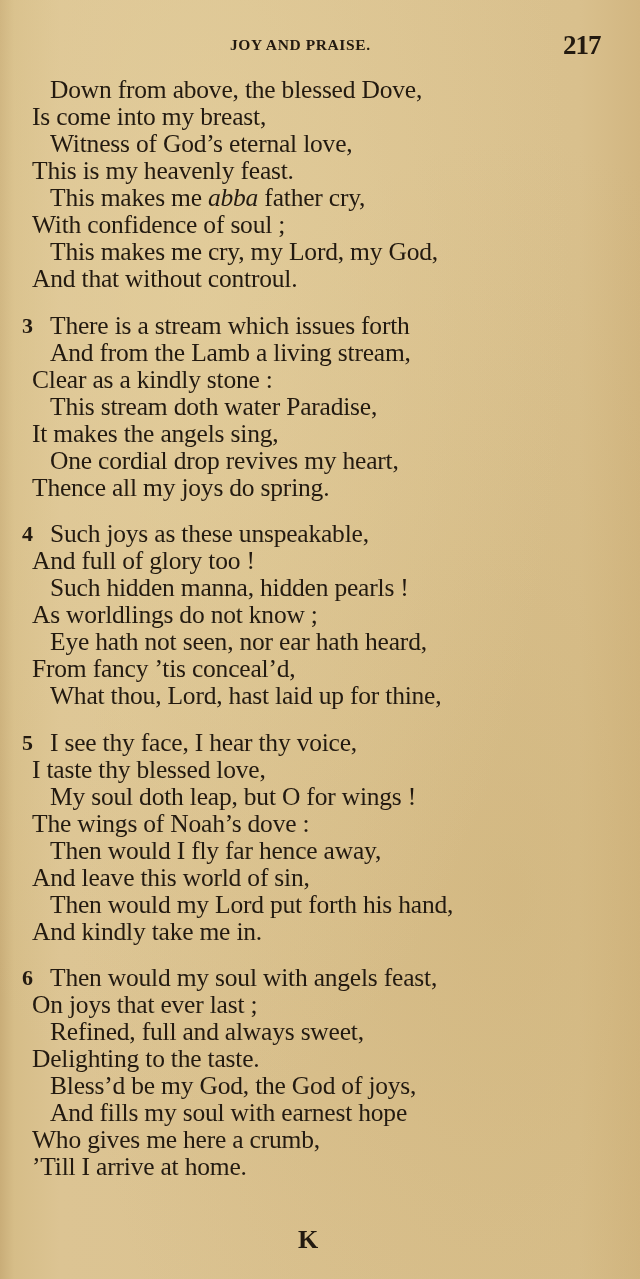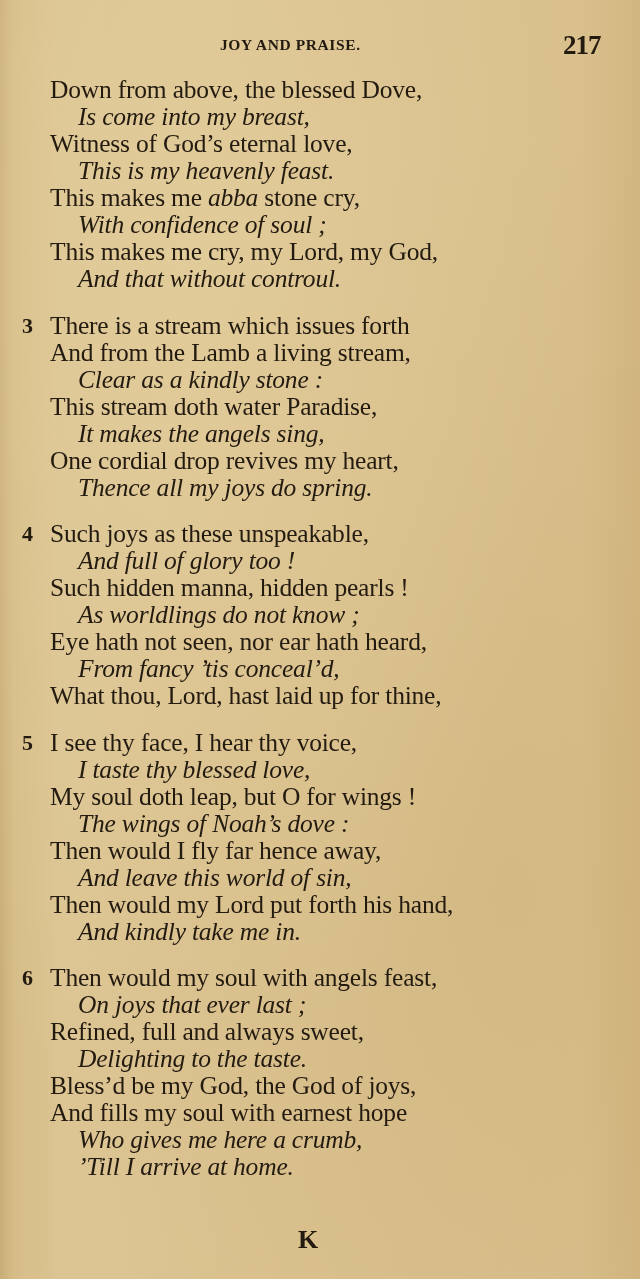--- a/index.html
+++ b/index.html
@@ -11,37 +11,37 @@
         radial-gradient(ellipse at 80% 70%, rgba(200,170,110,0.35), rgba(0,0,0,0) 60%),
         linear-gradient(90deg, #c9ad78 0px, #d6bd88 14px, #dcc493 60px, #d9c08d 580px, #d2b681 640px);
       font-family: "Liberation Serif", "DejaVu Serif", serif;
       color: #231a10;
       position: relative;
     }
     .header {
       position: absolute; top: 30px; left: 0; width: 640px; height: 40px;
     }
     .running-head {
-      position: absolute; left: 220px; top: 6px;
+      position: absolute; left: 230px; top: 6px;
       font-size: 15.5px; letter-spacing: 0.6px; font-weight: bold;
       font-variant: small-caps;
     }
     .page-number {
       position: absolute; left: 563px; top: 0px;
       font-size: 27px; font-weight: bold; letter-spacing: -1px;
     }
     .body { position: absolute; left: 0; top: 76px; width: 640px; }
     .stanza { position: relative; margin-bottom: 19.5px; }
     .line {
       position: relative; height: 27px; line-height: 27px;
       font-size: 25.5px; white-space: nowrap;
       letter-spacing: -0.2px;
     }
     .line.odd { padding-left: 50px; }
-    .line.even { padding-left: 78px; font-style: italic; }
+    .line.even { padding-left: 32px; }
     .verse-num {
       position: absolute; left: 22px; top: 0;
       font-weight: bold; font-size: 22px;
     }
     .line i { font-style: italic; text-align: right; }
     .signature {
       position: absolute; top: 1225px; left: 298px;
       font-size: 26px; font-weight: bold;
     }
   </style>
@@ -53,21 +53,21 @@
   <span class="page-number">217</span>
 </div>
 
 <div class="body">
 
   <div class="stanza">
     <div class="line odd">Down from above, the blessed Dove,</div>
     <div class="line even">Is come into my breast,</div>
     <div class="line odd">Witness of God’s eternal love,</div>
     <div class="line even">This is my heavenly feast.</div>
-    <div class="line odd"><span>This makes me </span><i>abba</i><span> stone cry,</span></div>
+    <div class="line odd"><span>This makes me </span><i>abba</i><span> father cry,</span></div>
     <div class="line even">With confidence of soul ;</div>
     <div class="line odd">This makes me cry, my Lord, my God,</div>
     <div class="line even">And that without controul.</div>
   </div>
 
   <div class="stanza">
     <div class="line odd"><span class="verse-num">3</span><span>There is a stream which issues forth</span></div>
     <div class="line odd">And from the Lamb a living stream,</div>
     <div class="line even">Clear as a kindly stone :</div>
     <div class="line odd">This stream doth water Paradise,</div>

